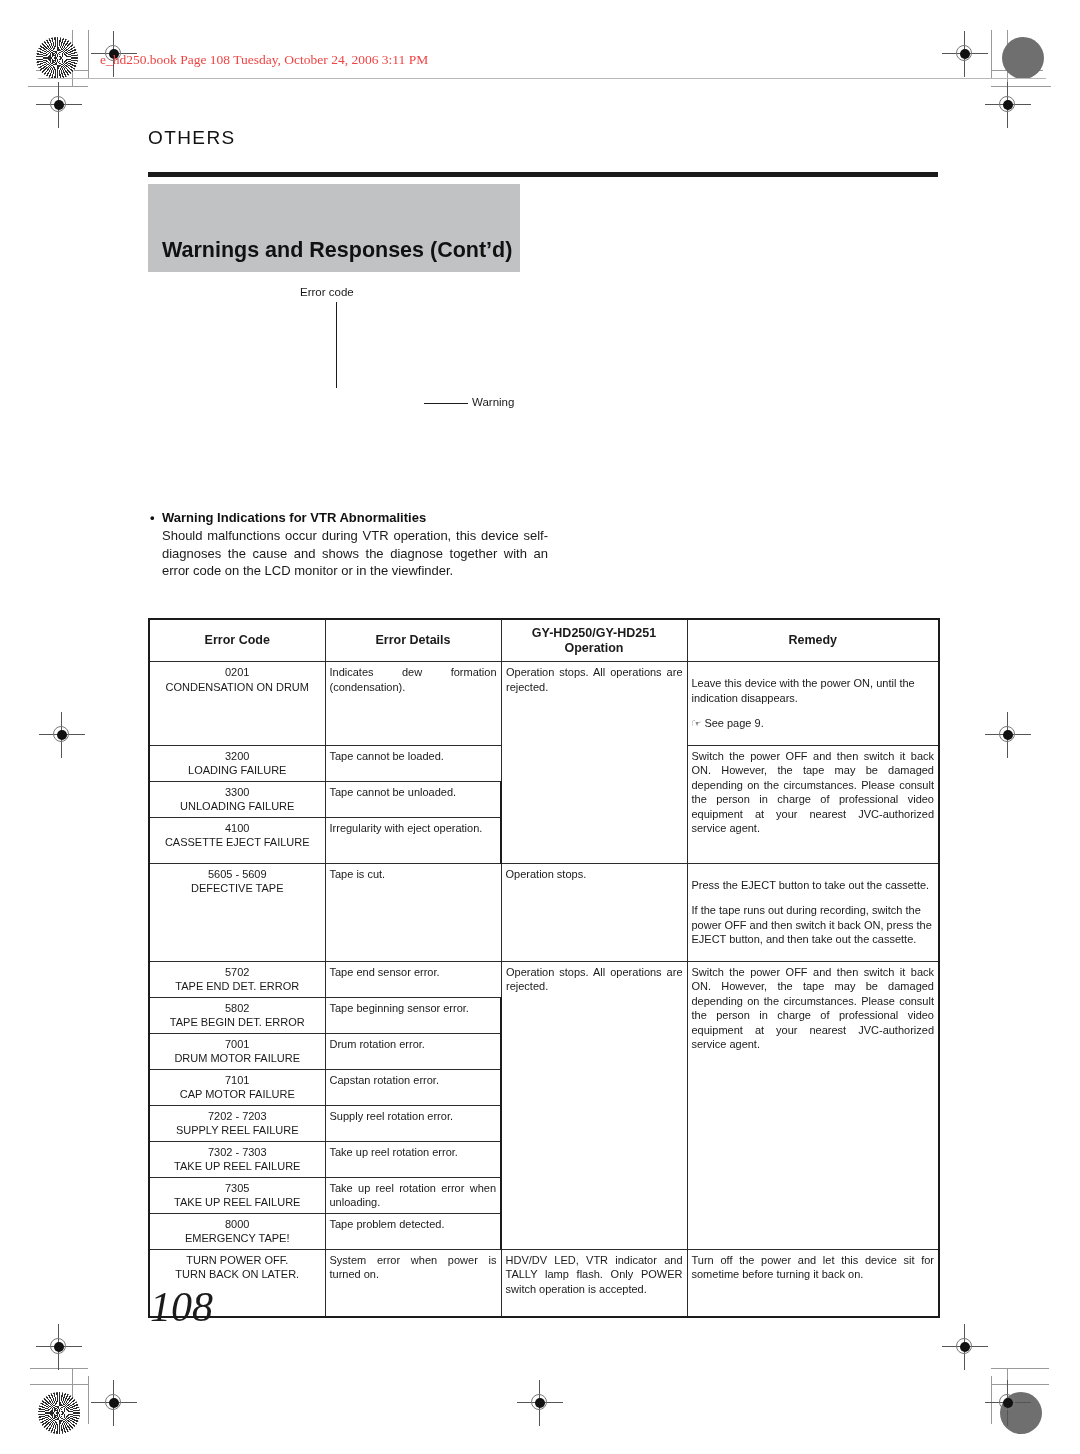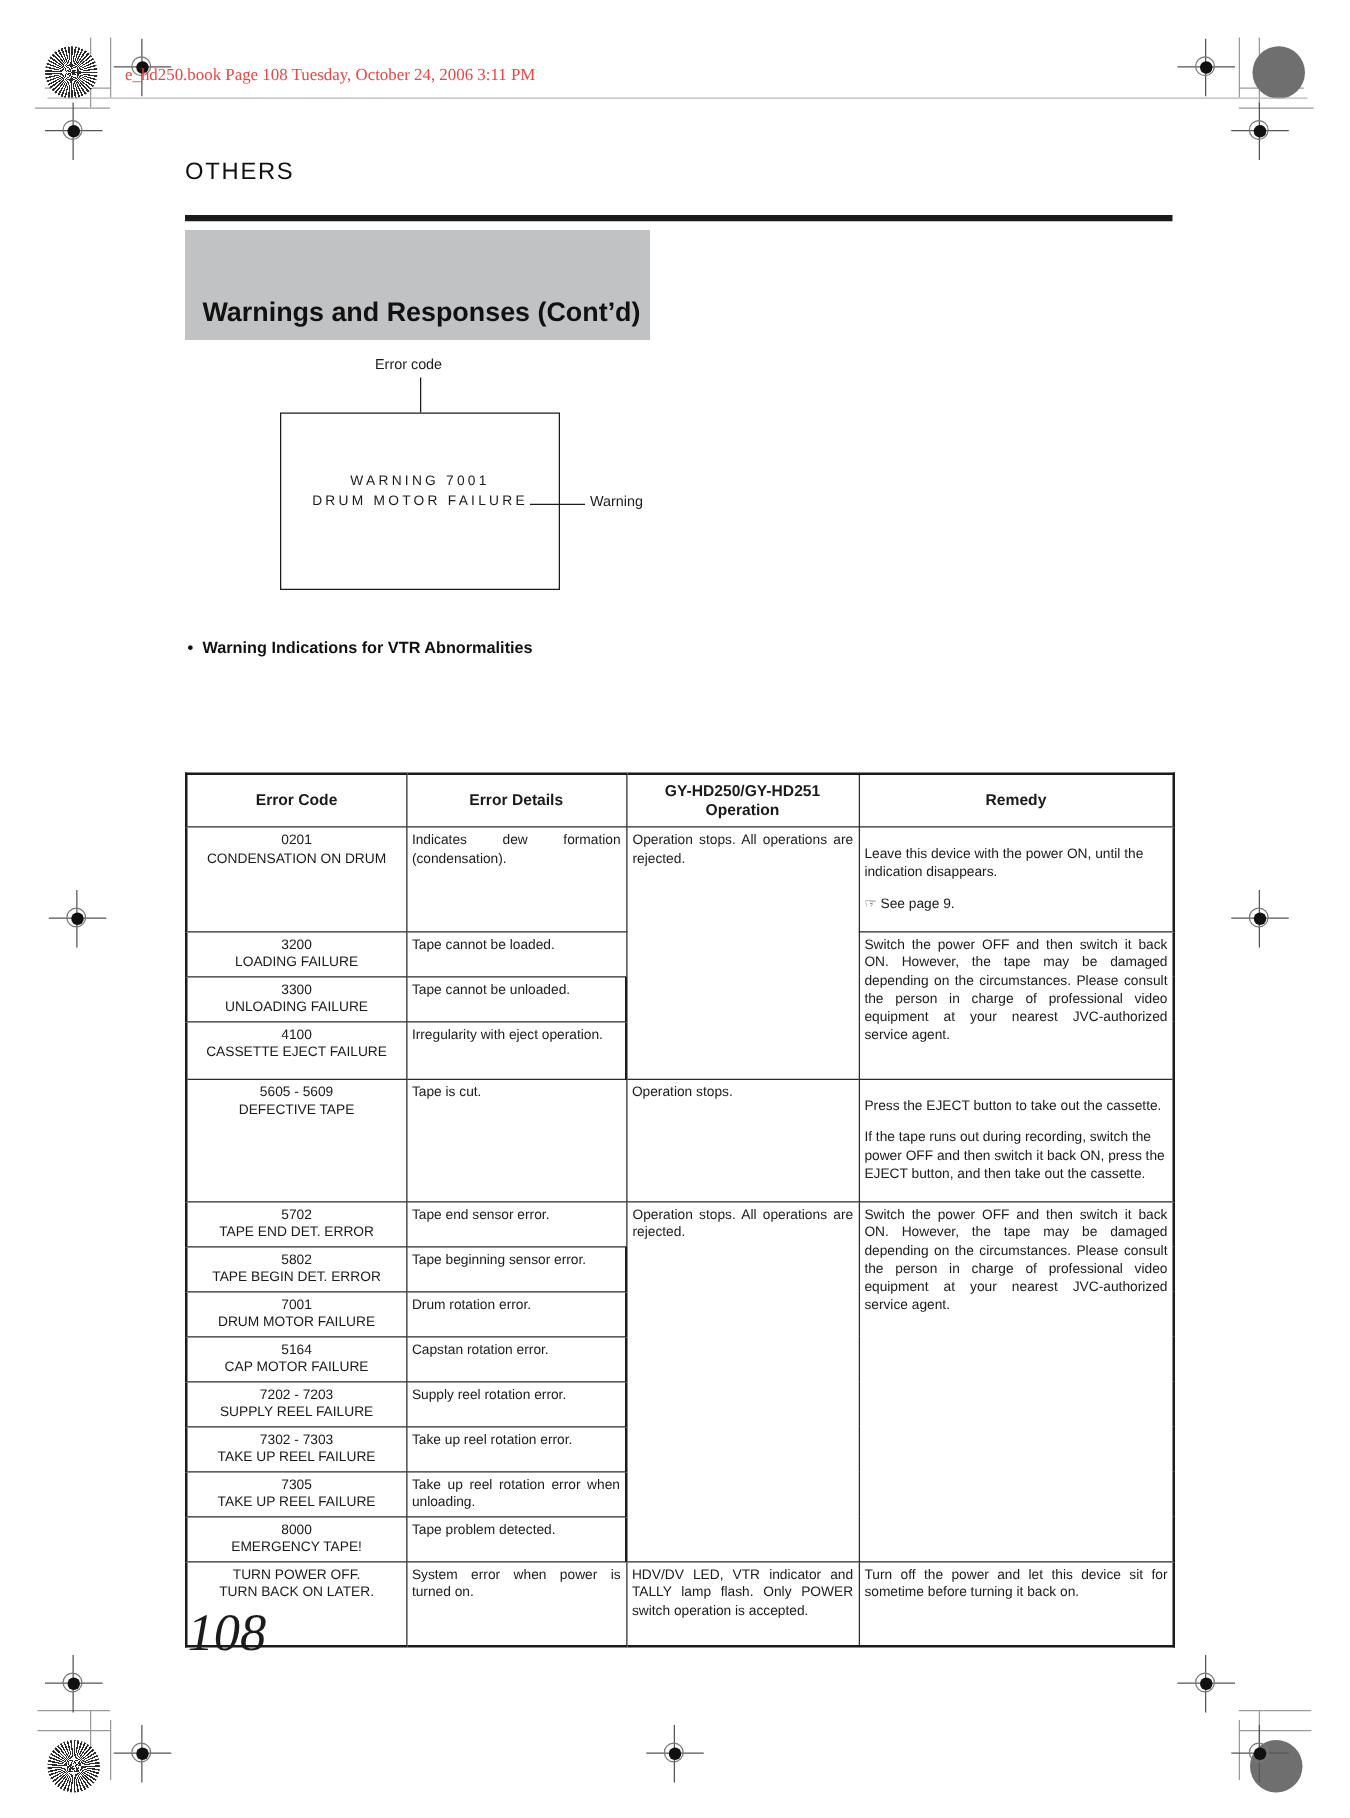--- a/index.html
+++ b/index.html
@@ -368,30 +368,27 @@
 <div class="section-label">OTHERS</div>
 <div class="section-rule"></div>
 
 <div class="title-panel">
   <div class="title-text">Warnings and Responses (Cont’d)</div>
 </div>
 
 <div class="figure">
   <div class="lbl-error-code">Error code</div>
   <div class="leader-v"></div>
-  <div class="vf-box">
-    <div class="vf-line1">WARNING 7001</div>
-    <div class="vf-line2">DRUM MOTOR FAILURE</div>
-  </div>
   <div class="leader-h"></div>
   <div class="lbl-warning">Warning</div>
 </div>
 
 <div class="bullet-block">
   <div class="bullet-head">Warning Indications for VTR Abnormalities</div>
+  <div class="bullet-body">Should malfunctions occur during VTR operation, this device self-diagnoses the cause and shows the diagnose together with an error code on the LCD monitor or in the viewfinder.</div>
 </div>
 
 <table class="err-table">
   <colgroup>
     <col style="width:176px">
     <col style="width:176px">
     <col style="width:186px">
     <col style="width:252px">
   </colgroup>
   <thead>
@@ -479,21 +476,21 @@
     <tr>
       <td class="code-cell">
         <span class="code-num">7001</span>
         <span class="code-name">DRUM MOTOR FAILURE</span>
       </td>
       <td class="just">Drum rotation error.</td>
     </tr>
 
     <tr>
       <td class="code-cell">
-        <span class="code-num">5164</span>
+        <span class="code-num">7101</span>
         <span class="code-name">CAP MOTOR FAILURE</span>
       </td>
       <td class="just">Capstan rotation error.</td>
     </tr>
 
     <tr>
       <td class="code-cell">
         <span class="code-num">7202 - 7203</span>
         <span class="code-name">SUPPLY REEL FAILURE</span>
       </td>

